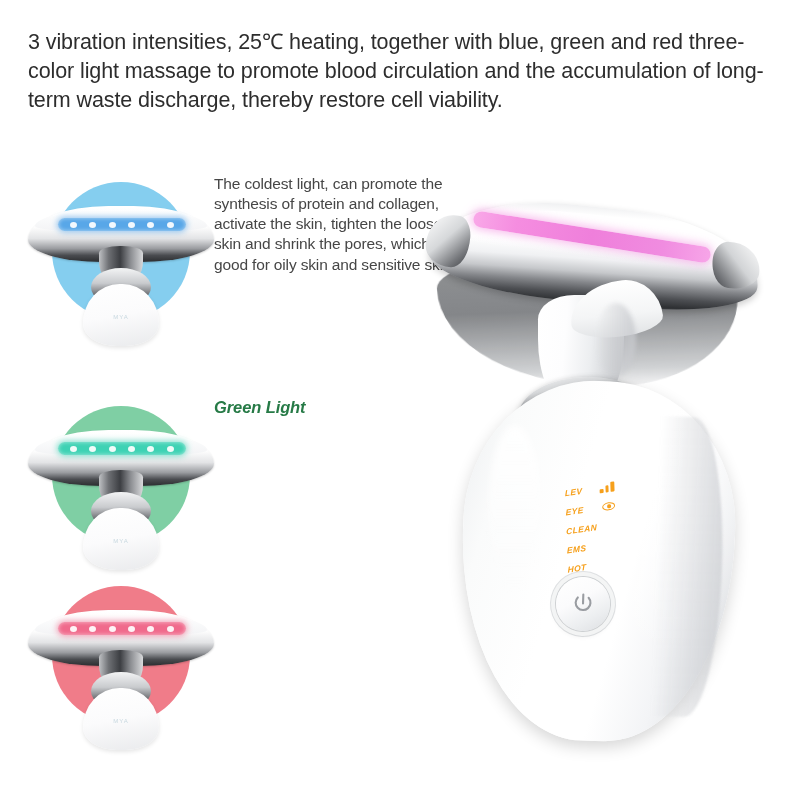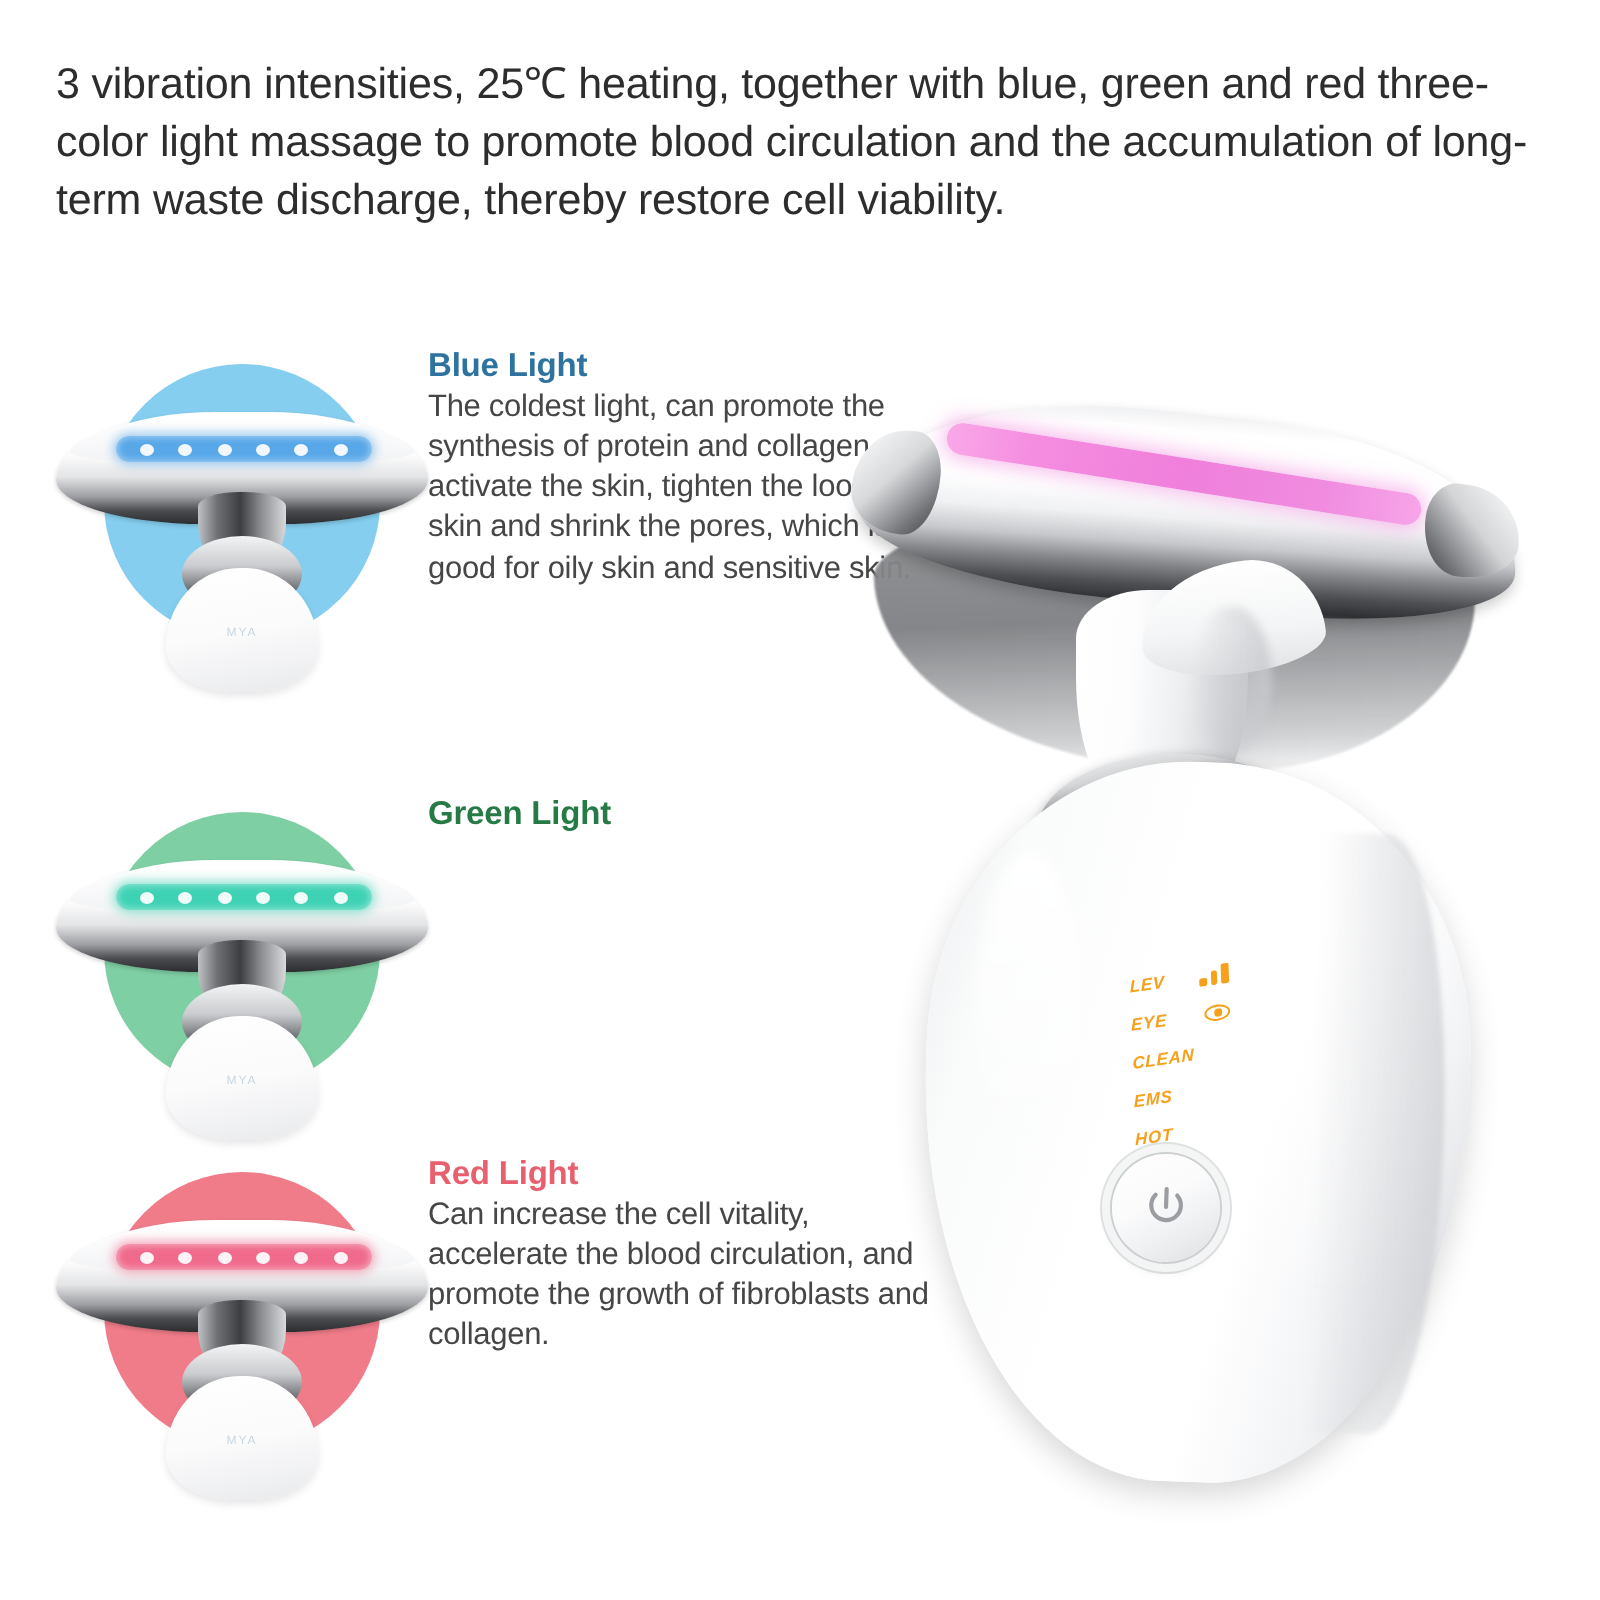--- a/index.html
+++ b/index.html
@@ -355,21 +355,20 @@
           <i></i>
       </div>
       <div class="mini-neck"></div>
       <div class="mini-ball"></div>
       <div class="mini-body">
         <span class="mini-logo">MYA</span>
       </div>
     </div>
   </div>
   <div class="f-text">
-    <div class="f-title" style="color: rgb(46, 115, 160);">Blue Light</div>
     <div class="f-body">The coldest light, can promote the synthesis of protein and collagen, activate the skin, tighten the loose skin and shrink the pores, which is good for oily skin and sensitive skin.</div>
   </div>
 </div>
 
 <div class="feature f-green">
   <div class="thumb">
     <div class="thumb-circle" style="background: rgb(127, 207, 164);"></div>
     <div class="mini">
       <div class="mini-wing"></div>
       <div class="mini-strip" style="background: linear-gradient(90deg, rgb(62, 210, 180), rgb(62, 210, 180)); box-shadow: rgba(62, 210, 180, 0.667) 0px 0px 6px 1px, rgba(255, 255, 255, 0.6) 0px 0px 4px inset;">
@@ -381,21 +380,21 @@
           <i></i>
       </div>
       <div class="mini-neck"></div>
       <div class="mini-ball"></div>
       <div class="mini-body">
         <span class="mini-logo">MYA</span>
       </div>
     </div>
   </div>
   <div class="f-text">
-    <div class="f-title" style="color: rgb(38, 122, 70);">Green Light</div>
+    <div class="f-title" style="color: rgb(38, 122, 70); font-style: italic;">Green Light</div>
   </div>
 </div>
 
 <div class="feature f-red">
   <div class="thumb">
     <div class="thumb-circle" style="background: rgb(240, 124, 137);"></div>
     <div class="mini">
       <div class="mini-wing"></div>
       <div class="mini-strip" style="background: linear-gradient(90deg, rgb(240, 106, 140), rgb(240, 106, 140)); box-shadow: rgba(240, 106, 140, 0.667) 0px 0px 6px 1px, rgba(255, 255, 255, 0.6) 0px 0px 4px inset;">
         <i></i>
@@ -404,24 +403,20 @@
           <i></i>
           <i></i>
           <i></i>
       </div>
       <div class="mini-neck"></div>
       <div class="mini-ball"></div>
       <div class="mini-body">
         <span class="mini-logo">MYA</span>
       </div>
     </div>
-  </div>
-  <div class="f-text">
-    <div class="f-title" style="color: rgb(232, 96, 110);">Red Light</div>
-    <div class="f-body">Can increase the cell vitality, accelerate the blood circulation, and promote the growth of fibroblasts and collagen.</div>
   </div>
 </div>
 
 <div class="product">
   <div class="head-shadow"></div>
   <div class="head-wing"></div>
   <div class="head-gloss"></div>
   <div class="head-strip" style="box-shadow: rgba(242, 140, 224, 0.6) 0px 0px 10px 2px;"></div>
   <div class="head-endcap-l"></div>
   <div class="head-endcap-r"></div>

